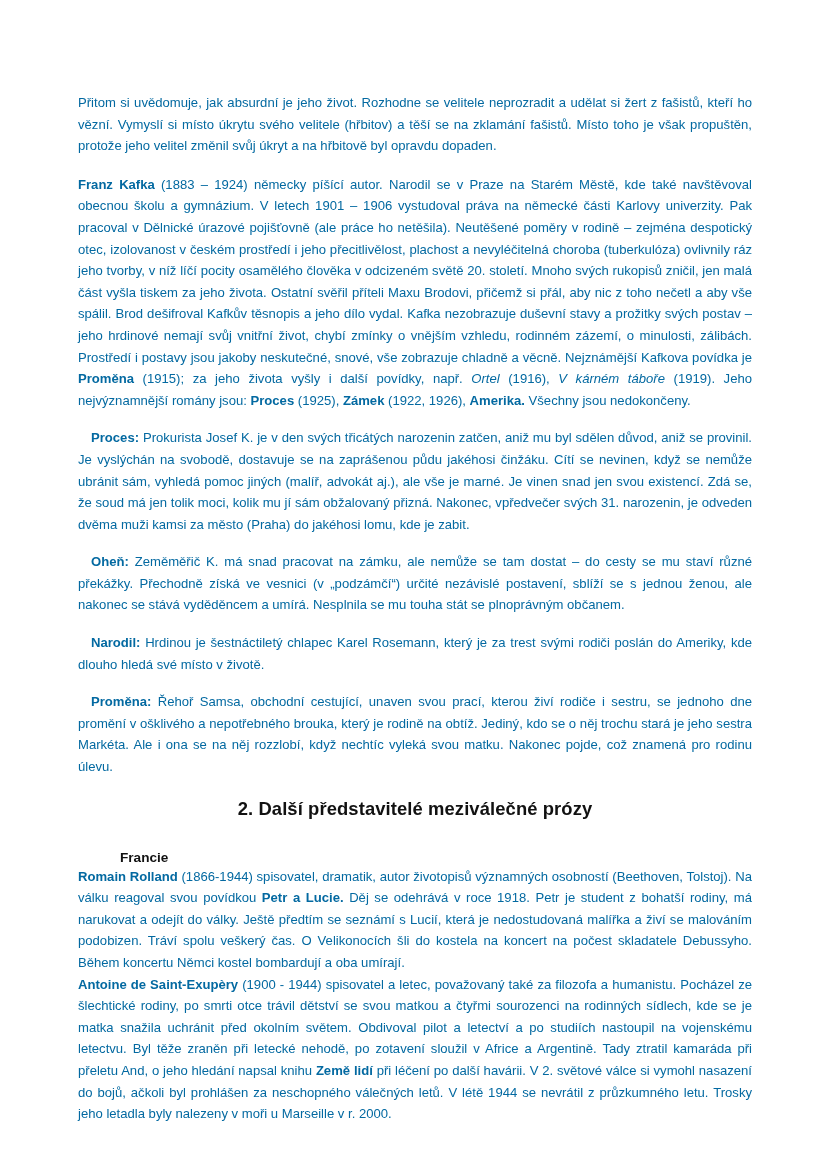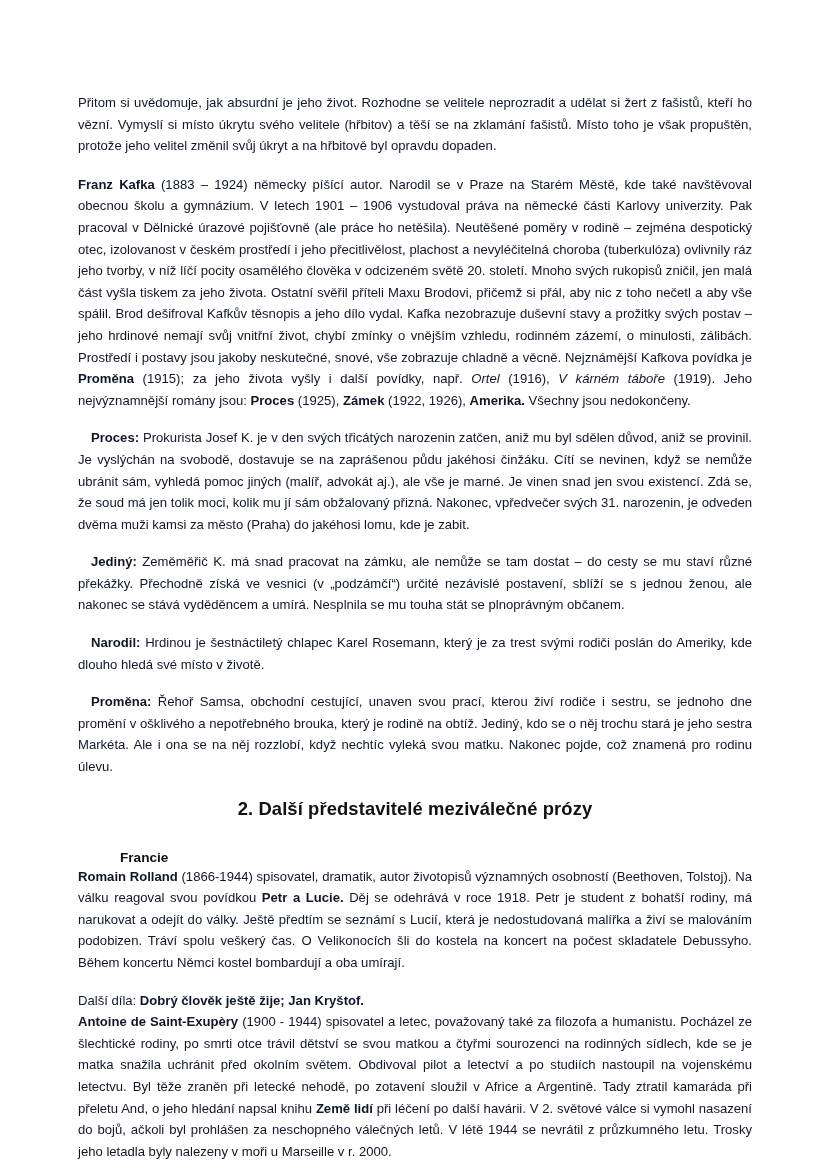--- a/index.html
+++ b/index.html
@@ -26,21 +26,21 @@
   .doc-body {
     width: 674px;
   }
   p.para {
     margin: 0 0 0 0;
     font-size: 13.1px;
     line-height: 21.6px;
     text-align: justify;
     text-justify: inter-word;
     hyphens: none;
-    color: #0f172a;
+    color: #0369a1;
   }
   p.para.gap-top {
     margin-top: 17px;
   }
   p.para.tight {
     margin-top: 16px;
   }
   .indent-first {
     text-indent: 13px;
   }
@@ -82,31 +82,30 @@
 
 <div class="page">
   <div class="doc-body">
 
     <p class="para"><span>Přitom si uvědomuje, jak absurdní je jeho život. Rozhodne se velitele neprozradit a udělat si žert z fašistů, kteří ho vězní. Vymyslí si místo úkrytu svého velitele (hřbitov) a těší se na zklamání fašistů. Místo toho je však propuštěn, protože jeho velitel změnil svůj úkryt a na hřbitově byl opravdu dopaden.</span></p>
 
     <p class="para gap-top"><b>Franz Kafka</b><span> (1883 – 1924) německy píšící autor. Narodil se v Praze na Starém Městě, kde také navštěvoval obecnou školu a gymnázium. V letech 1901 – 1906 vystudoval práva na německé části Karlovy univerzity. Pak pracoval v Dělnické úrazové pojišťovně (ale práce ho netěšila). Neutěšené poměry v rodině – zejména despotický otec, izolovanost v českém prostředí i jeho přecitlivělost, plachost a nevyléčitelná choroba (tuberkulóza) ovlivnily ráz jeho tvorby, v níž líčí pocity osamělého člověka v odcizeném světě 20. století. Mnoho svých rukopisů zničil, jen malá část vyšla tiskem za jeho života. Ostatní svěřil příteli Maxu Brodovi, přičemž si přál, aby nic z toho nečetl a aby vše spálil. Brod dešifroval Kafkův těsnopis a jeho dílo vydal. Kafka nezobrazuje duševní stavy a prožitky svých postav – jeho hrdinové nemají svůj vnitřní život, chybí zmínky o vnějším vzhledu, rodinném zázemí, o minulosti, zálibách. Prostředí i postavy jsou jakoby neskutečné, snové, vše zobrazuje chladně a věcně. Nejznámější Kafkova povídka je </span><span class="bi">Proměna</span><span> (1915); za jeho života vyšly i další povídky, např. </span><span class="i">Ortel</span><span> (1916), </span><span class="i">V kárném táboře</span><span> (1919). Jeho nejvýznamnější romány jsou: </span><span class="bi">Proces</span><span> (1925), </span><span class="bi">Zámek</span><span> (1922, 1926), </span><span class="bi">Amerika.</span><span> Všechny jsou nedokončeny.</span></p>
 
     <p class="para tight indent-first"><span class="bi">Proces:</span><span> Prokurista Josef K. je v den svých třicátých narozenin zatčen, aniž mu byl sdělen důvod, aniž se provinil. Je vyslýchán na svobodě, dostavuje se na zaprášenou půdu jakéhosi činžáku. Cítí se nevinen, když se nemůže ubránit sám, vyhledá pomoc jiných (malíř, advokát aj.), ale vše je marné. Je vinen snad jen svou existencí. Zdá se, že soud má jen tolik moci, kolik mu jí sám obžalovaný přizná. Nakonec, vpředvečer svých 31. narozenin, je odveden dvěma muži kamsi za město (Praha) do jakéhosi lomu, kde je zabit.</span></p>
 
-    <p class="para tight indent-first"><span class="bi">Jediný:</span><span> Zeměměřič K. má snad pracovat na zámku, ale nemůže se tam dostat – do cesty se mu staví různé překážky. Přechodně získá ve vesnici (v „podzámčí“) určité nezávislé postavení, sblíží se s jednou ženou, ale nakonec se stává vyděděncem a umírá. Nesplnila se mu touha stát se plnoprávným občanem.</span></p>
+    <p class="para tight indent-first"><span class="bi">Oheň:</span><span> Zeměměřič K. má snad pracovat na zámku, ale nemůže se tam dostat – do cesty se mu staví různé překážky. Přechodně získá ve vesnici (v „podzámčí“) určité nezávislé postavení, sblíží se s jednou ženou, ale nakonec se stává vyděděncem a umírá. Nesplnila se mu touha stát se plnoprávným občanem.</span></p>
 
     <p class="para tight indent-first"><span class="bi">Narodil:</span><span> Hrdinou je šestnáctiletý chlapec Karel Rosemann, který je za trest svými rodiči poslán do Ameriky, kde dlouho hledá své místo v životě.</span></p>
 
     <p class="para tight indent-first"><span class="bi">Proměna:</span><span> Řehoř Samsa, obchodní cestující, unaven svou prací, kterou živí rodiče i sestru, se jednoho dne promění v ošklivého a nepotřebného brouka, který je rodině na obtíž. Jediný, kdo se o něj trochu stará je jeho sestra Markéta. Ale i ona se na něj rozzlobí, když nechtíc vyleká svou matku. Nakonec pojde, což znamená pro rodinu úlevu.</span></p>
 
     <h2 class="section-heading">2. Další představitelé meziválečné prózy</h2>
 
     <h3 class="country-heading">Francie</h3>
 
 
     <p class="para author-block"><b>Romain Rolland</b><span> (1866-1944) spisovatel, dramatik, autor životopisů významných osobností (Beethoven, Tolstoj). Na válku reagoval svou povídkou </span><span class="bi">Petr a Lucie.</span><span> Děj se odehrává v roce 1918. Petr je student z bohatší rodiny, má narukovat a odejít do války. Ještě předtím se seznámí s Lucií, která je nedostudovaná malířka a živí se malováním podobizen. Tráví spolu veškerý čas. O Velikonocích šli do kostela na koncert na počest skladatele Debussyho. Během koncertu Němci kostel bombardují a oba umírají.</span></p>
 
-    <p class="para tight"><span>Další díla: </span><span class="bi">Dobrý člověk ještě žije; Jan Kryštof.</span></p>
 
     <p class="para author-block"><b>Antoine de Saint-Exupèry</b><span> (1900 - 1944) spisovatel a letec, považovaný také za filozofa a humanistu. Pocházel ze šlechtické rodiny, po smrti otce trávil dětství se svou matkou a čtyřmi sourozenci na rodinných sídlech, kde se je matka snažila uchránit před okolním světem. Obdivoval pilot a letectví a po studiích nastoupil na vojenskému letectvu. Byl těže zraněn při letecké nehodě, po zotavení sloužil v Africe a Argentině. Tady ztratil kamaráda při přeletu And, o jeho hledání napsal knihu </span><span class="bi">Země lidí</span><span> při léčení po další havárii. V 2. světové válce si vymohl nasazení do bojů, ačkoli byl prohlášen za neschopného válečných letů. V létě 1944 se nevrátil z průzkumného letu. Trosky jeho letadla byly nalezeny v moři u Marseille v r. 2000.</span></p>
 
   </div>
 </div>
 
 </body></html>

